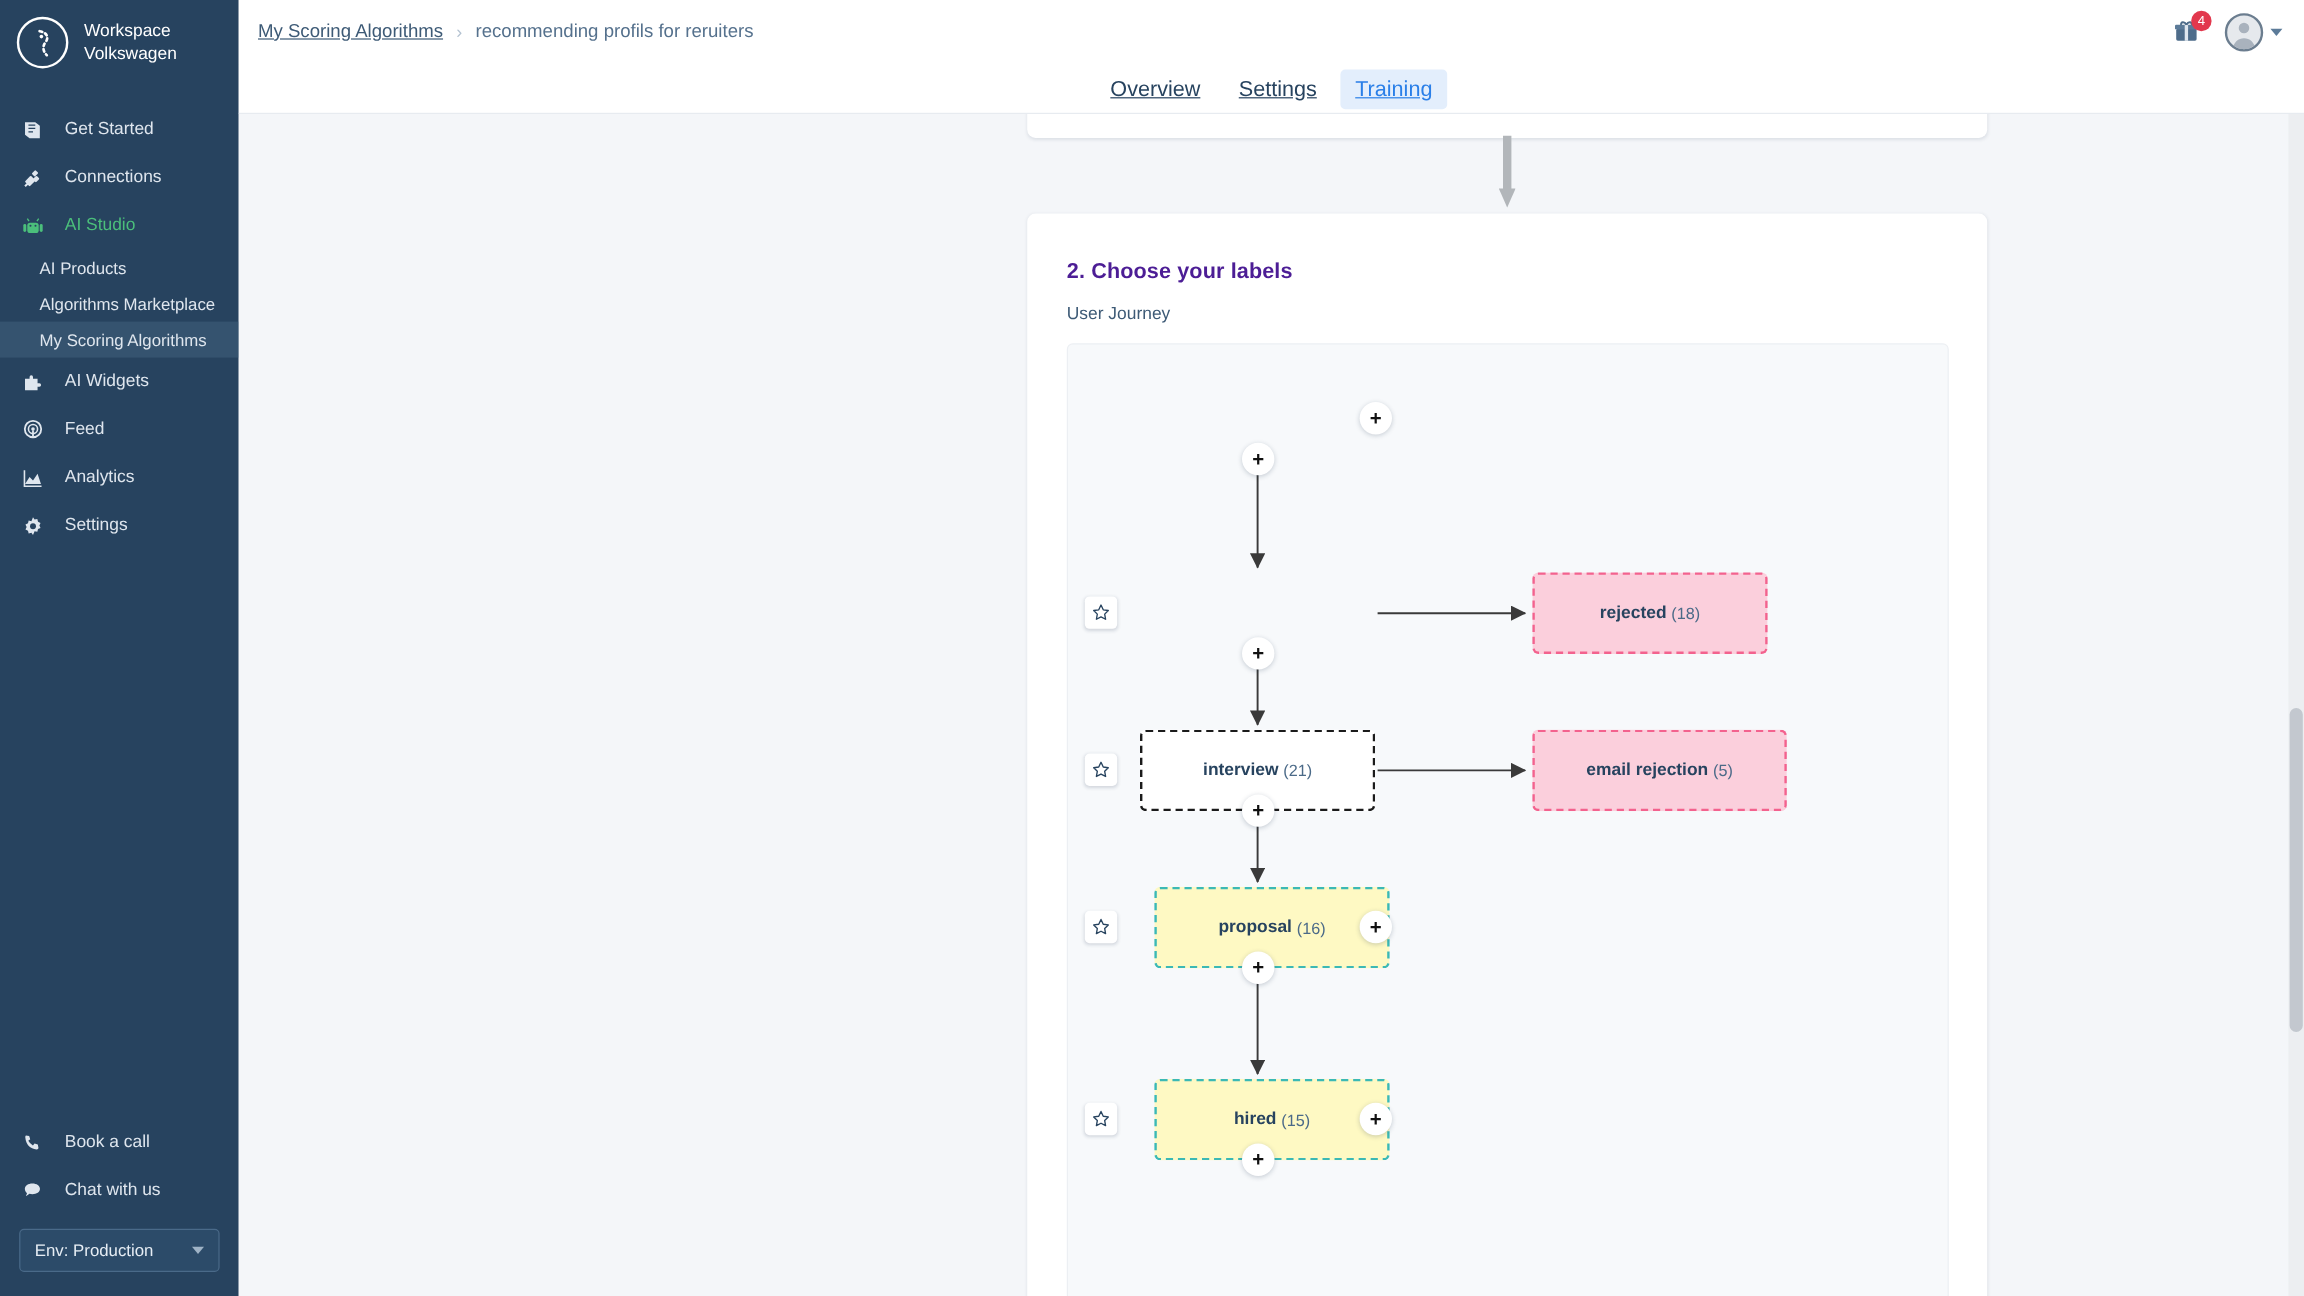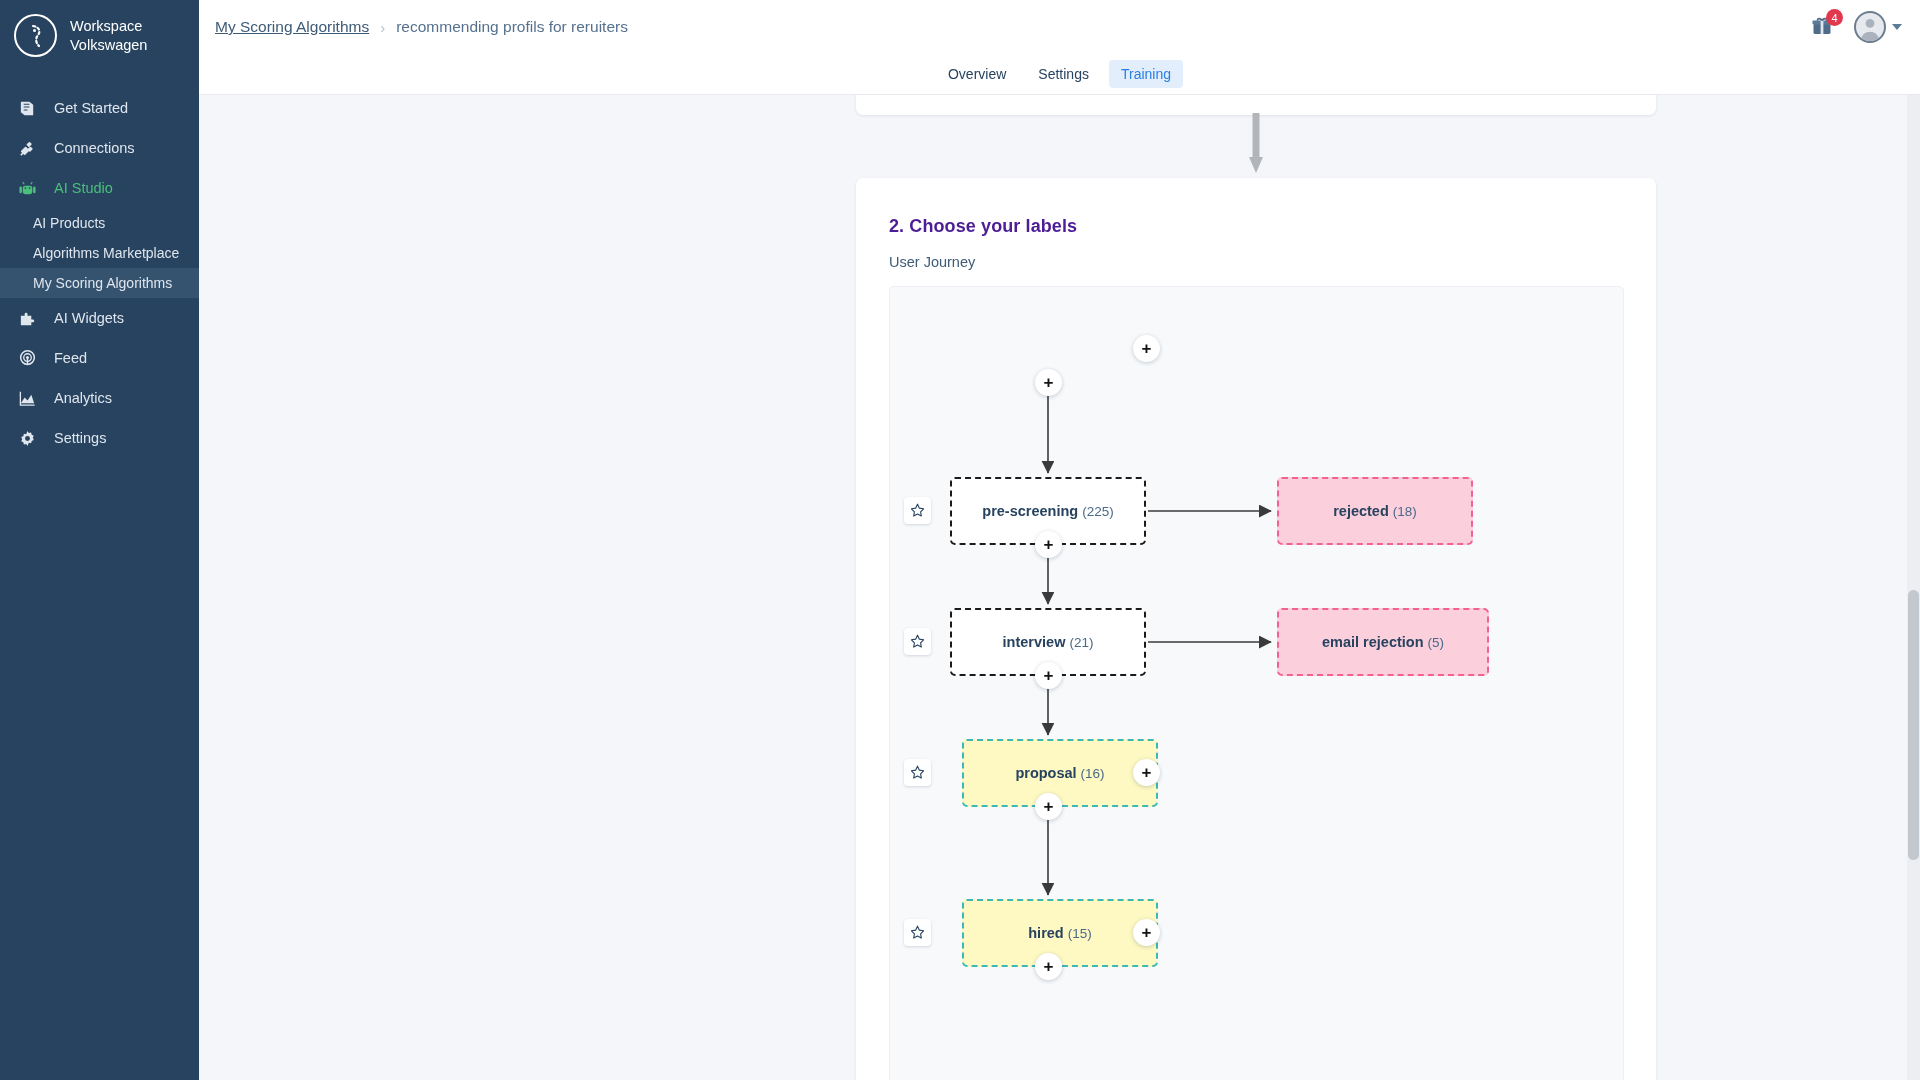--- a/index.html
+++ b/index.html
@@ -69,21 +69,21 @@
     display: flex; align-items: center; justify-content: center; padding: 0 4px;
   }
   .avatar-wrap { display: flex; align-items: center; gap: 6px; cursor: pointer; }
   .avatar {
     width: 32px; height: 32px; border-radius: 50%;
     border: 2px solid #6b7d8f; background: #e6e9ed;
     display: flex; align-items: flex-end; justify-content: center; overflow: hidden;
   }
 
   .tabbar { height: 41px; flex: 0 0 41px; background: #fff; display: flex; align-items: center; justify-content: center; gap: 8px; border-bottom: 1px solid #e7ebf0; }
-  .tab { font-size: 14px; color: #27435f; padding: 6px 12px; border-radius: 4px; cursor: pointer; }
+  .tab { font-size: 18px; color: #27435f; padding: 6px 12px; border-radius: 4px; cursor: pointer; text-decoration: underline; }
   .tab.active { background: #e3eefc; color: #2a7fe8; }
 
   .scroll-area { flex: 1; position: relative; background: #f4f6f9; overflow: hidden; }
   .canvas { position: absolute; left: 0; top: 0; width: 100%; }
 
   .card {
     position: absolute; background: #fff; border-radius: 7px;
     box-shadow: 0 1px 3px rgba(20,40,70,0.10);
   }
   .card-prev { left: 657px; top: -40px; width: 800px; height: 60px; }
@@ -226,20 +226,42 @@
         <span class="ico">
           <svg width="19" height="19" viewBox="0 0 20 20">
               <path d="M10 2.2l1.4 2 2.4-.5.6 2.4 2.2 1-1 2.2 1 2.2-2.2 1-.6 2.4-2.4-.5L10 17.8l-1.4-2-2.4.5-.6-2.4-2.2-1 1-2.2-1-2.2 2.2-1 .6-2.4 2.4.5z" fill="#dfe6ee"></path>
               <circle cx="10" cy="10" r="2.6" fill="#27435f"></circle>
             </svg>
         </span>
         <span>Settings</span>
       </div>
     </nav>
 
+    <div class="sidebar-bottom">
+      <div class="nav-item">
+        <span class="ico">
+          <svg width="18" height="18" viewBox="0 0 20 20">
+              <path d="M4 3.5l3 .6 1 3-1.8 1.4a11 11 0 004.3 4.3L12 11l3 1 .6 3c0 .9-.8 1.6-1.7 1.5C7.8 15.9 4.1 12.2 3.4 5.2 3.3 4.3 3.9 3.5 4 3.5z" fill="#dfe6ee"></path>
+            </svg>
+        </span>
+        <span>Book a call</span>
+      </div>
+      <div class="nav-item">
+        <span class="ico">
+          <svg width="18" height="18" viewBox="0 0 20 20">
+              <path d="M3 8.5c0-3 3.1-5 7-5s7 2 7 5-3.1 5-7 5c-1 0-1.9-.1-2.7-.3L4 15.5l1-2.8C3.8 11.6 3 10.1 3 8.5z" fill="#dfe6ee"></path>
+            </svg>
+        </span>
+        <span>Chat with us</span>
+      </div>
+      <div class="env-select">
+        <span>Env: Production</span>
+        <span class="caret-down"></span>
+      </div>
+    </div>
   </aside>
 
   <section class="main">
 
     <header class="topbar">
       <div class="breadcrumb">
         <span class="crumb-link">My Scoring Algorithms</span>
         <span class="crumb-sep">›</span>
         <span class="crumb-current">recommending profils for reruiters</span>
       </div>
@@ -308,24 +330,20 @@
             </svg>
 
             <div class="plus-btn" style="left:243px;top:48px">+</div>
             <div class="plus-btn" style="left:145px;top:82px">+</div>
 
             <div class="star-btn" style="left:14px;top:210px">
               <svg width="15" height="15" viewBox="0 0 20 20">
                   <path d="M10 1.6l2.5 5.3 5.6.8-4 4 1 5.7L10 14.7 4.9 17.4l1-5.7-4-4 5.6-.8z" fill="none" stroke="#27435f" stroke-width="1.5" stroke-linejoin="round"></path>
                 </svg>
             </div>
-            <div class="node plain" style="left:60px;top:190px;width:196px;height:68px">
-              <span class="nm">pre-screening</span>
-              <span class="ct">(225)</span>
-            </div>
             <div class="plus-btn" style="left:145px;top:244px">+</div>
 
             <div class="node neg" style="left:387px;top:190px;width:196px;height:68px">
               <span class="nm">rejected</span>
               <span class="ct">(18)</span>
             </div>
 
             <div class="star-btn" style="left:14px;top:341px">
               <svg width="15" height="15" viewBox="0 0 20 20">
                   <path d="M10 1.6l2.5 5.3 5.6.8-4 4 1 5.7L10 14.7 4.9 17.4l1-5.7-4-4 5.6-.8z" fill="none" stroke="#27435f" stroke-width="1.5" stroke-linejoin="round"></path>

